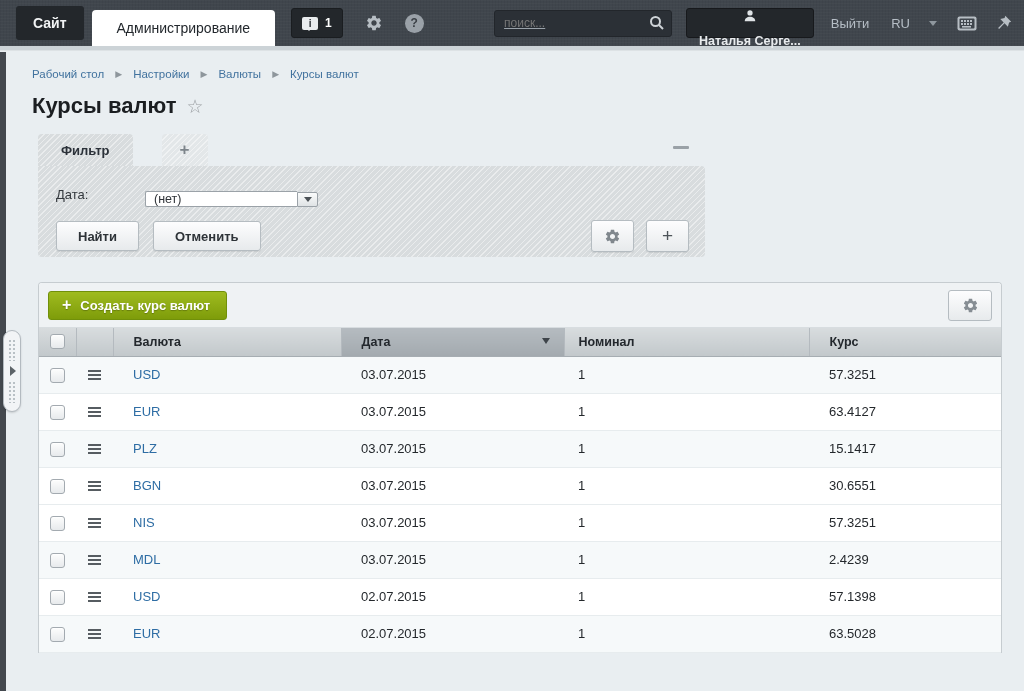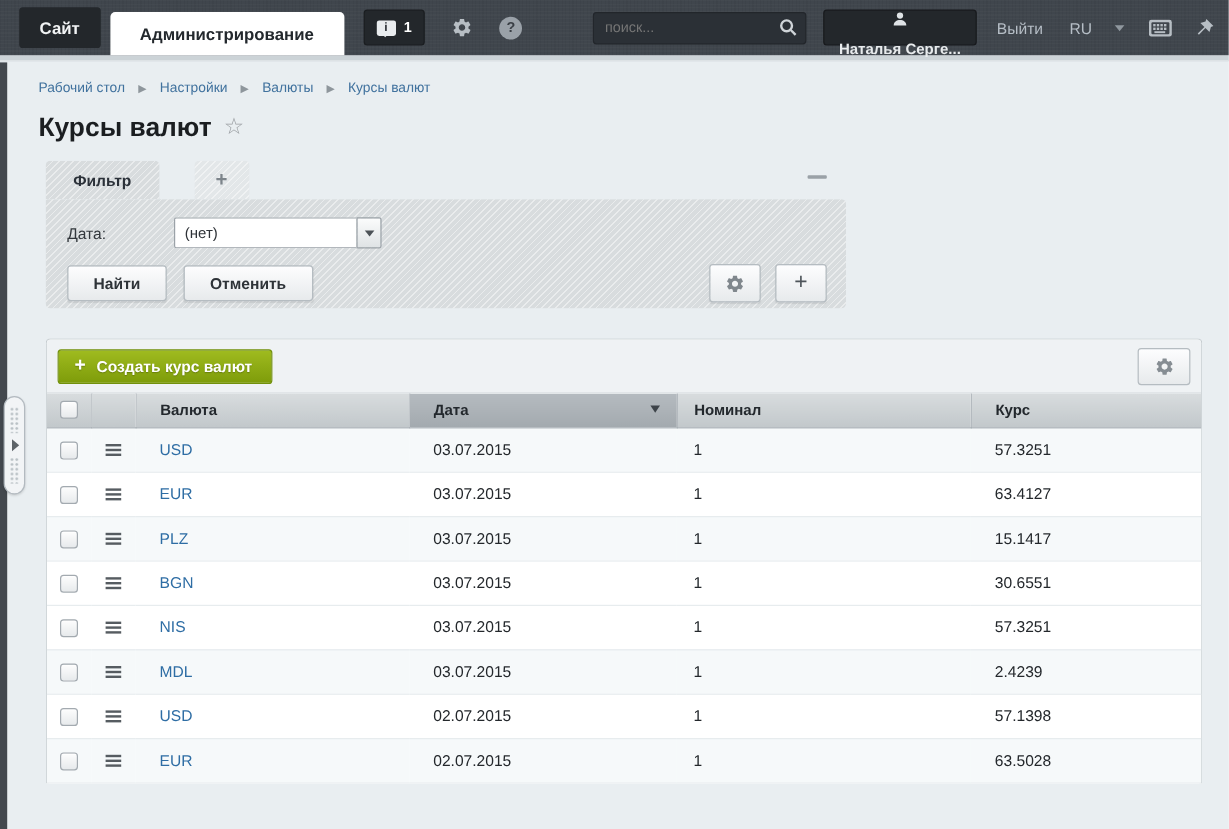--- a/index.html
+++ b/index.html
@@ -8,33 +8,33 @@
 
   
   .topbar { height:46px; background:#40464d;
     background-image:repeating-linear-gradient(0deg, rgba(255,255,255,.02) 0 1px, transparent 1px 3px),
                      repeating-linear-gradient(90deg, rgba(0,0,0,.04) 0 1px, transparent 1px 3px);
     display:flex; align-items:center; position:relative; z-index:5; }
   .topbar-band { height:5px; background:#ccd3d7; border-bottom:1px solid #dde2e5; }
   .site-tab { height:34px; margin:0 8px 0 16px; padding:0 17px; background:#23272b; border-radius:3px;
     color:#f2f4f5; font-size:14px; font-weight:bold; display:flex; align-items:center; cursor:pointer; }
   .admin-tab { height:36px; align-self:flex-end; padding:0 25px; background:#ffffff; border-radius:4px 4px 0 0;
-    color:#23282d; font-size:14px; font-weight:bold; display:flex; align-items:center; cursor:pointer; }
+    color:#23282d; font-size:14px; font-weight:normal; display:flex; align-items:center; cursor:pointer; }
   .notif { height:30px; margin-left:16px; padding:0 10px; background:#23272b; border:1px solid #1a1d20;
     border-radius:3px; display:flex; align-items:center; gap:7px; cursor:pointer; }
   .notif-bubble { width:16px; height:13px; background:#e9ecee; border-radius:2px; position:relative;
     display:flex; align-items:center; justify-content:center; font-size:10px; font-weight:bold; color:#2a2e33; }
   .notif-bubble:after { content:""; position:absolute; bottom:-4px; left:4px; border:3px solid transparent; border-top-color:#e9ecee; }
   .notif-count { color:#fff; font-size:12px; font-weight:bold; }
   .topbar-icon { margin-left:22px; cursor:pointer; display:flex; align-items:center; }
   .help-circle { width:19px; height:19px; border-radius:50%; background:#9aa1a8; color:#3a3f45;
     font-size:12px; font-weight:bold; display:flex; align-items:center; justify-content:center; }
   .search-wrap { margin-left:auto; position:relative; }
   .search-input { width:178px; height:27px; background:#2b3036; border:1px solid #22262b; border-radius:3px;
-    color:#9aa2aa; font-size:12px; padding:0 28px 0 9px; outline:none; font-family:"Liberation Sans",sans-serif; }
+    color:#9aa2aa; font-size:12px; padding:0 28px 0 9px; outline:none; font-family:"Liberation Sans",sans-serif;text-decoration:underline; }
   .search-icon { position:absolute; right:7px; top:5px; }
   .user-btn { height:30px; margin-left:14px; padding:0 12px; background:#23272b; border:1px solid #17191c;
     border-radius:3px; display:flex; align-items:center; gap:8px; color:#e8ebed; font-size:12.5px; font-weight:bold; cursor:pointer;flex-direction:column; }
   .logout { margin-left:17px; color:#b6bec6; font-size:13px; cursor:pointer; }
   .lang { margin-left:22px; color:#b6bec6; font-size:13px; cursor:pointer; display:flex; align-items:center; gap:19px; }
   .caret-down { width:0; height:0; border:4px solid transparent; border-top:5px solid #8f979e; margin-top:4px; }
   .pin-margin { margin-left:18px; margin-right:12px; }
 
   
   .left-strip { position:absolute; left:0; top:52px; bottom:0; width:6px; background:#43484e; }
@@ -64,21 +64,21 @@
   .filter-tabs { display:flex; height:32px;gap:21px; }
   .filter-tab { padding:0 23px; border-radius:4px 4px 0 0; font-size:13px; font-weight:bold; color:#2b3139;
     display:flex; align-items:center; cursor:pointer; }
   .filter-tab-add { margin-left:8px; width:46px; border-radius:4px 4px 0 0; color:#7d858b; font-size:17px;
     font-weight:bold; display:flex; align-items:center; justify-content:center; cursor:pointer; }
   .filter-collapse { position:absolute; right:16px; top:12px; width:16px; height:3px; background:#9aa1a7;
     border-radius:1px; cursor:pointer; }
   .filter-panel { border-radius:0 4px 4px 4px; padding:15px 16px 14px 18px; height:91px; }
   .filter-row1 { display:flex; align-items:center; }
   .filter-label { width:89px; font-size:13px; color:#33383d; }
-  .combo { display:flex; height:26px; }
+  .combo { display:flex; height:26px;align-items:flex-end; }
   .combo-field { width:152px; background:#fff; border:1px solid #9ba2a8; border-right:none;
     border-radius:2px 0 0 2px; font-size:12.5px; color:#2f3338; padding:0 8px; display:flex; align-items:center; cursor:pointer; }
   .combo-btn { width:21px; background:linear-gradient(#fbfcfc,#dfe3e5); border:1px solid #9ba2a8;
     border-radius:0 2px 2px 0; display:flex; align-items:center; justify-content:center; cursor:pointer; }
   .combo-arrow { width:0; height:0; border:4px solid transparent; border-top:5px solid #4c5257; margin-top:4px; }
   .filter-row2 { margin-top:13px; display:flex; align-items:center; }
   .btn { height:30px; padding:0 21px; background:linear-gradient(#fdfdfe,#e7eaec); border:1px solid #b5bcc1;
     border-radius:3px; font-size:13px; font-weight:bold; color:#2e3338; margin-right:14px; cursor:pointer;
     font-family:"Liberation Sans",sans-serif; box-shadow:0 1px 1px rgba(0,0,0,.08); }
   .sq-btns { margin-left:auto; display:flex; gap:12px; }

